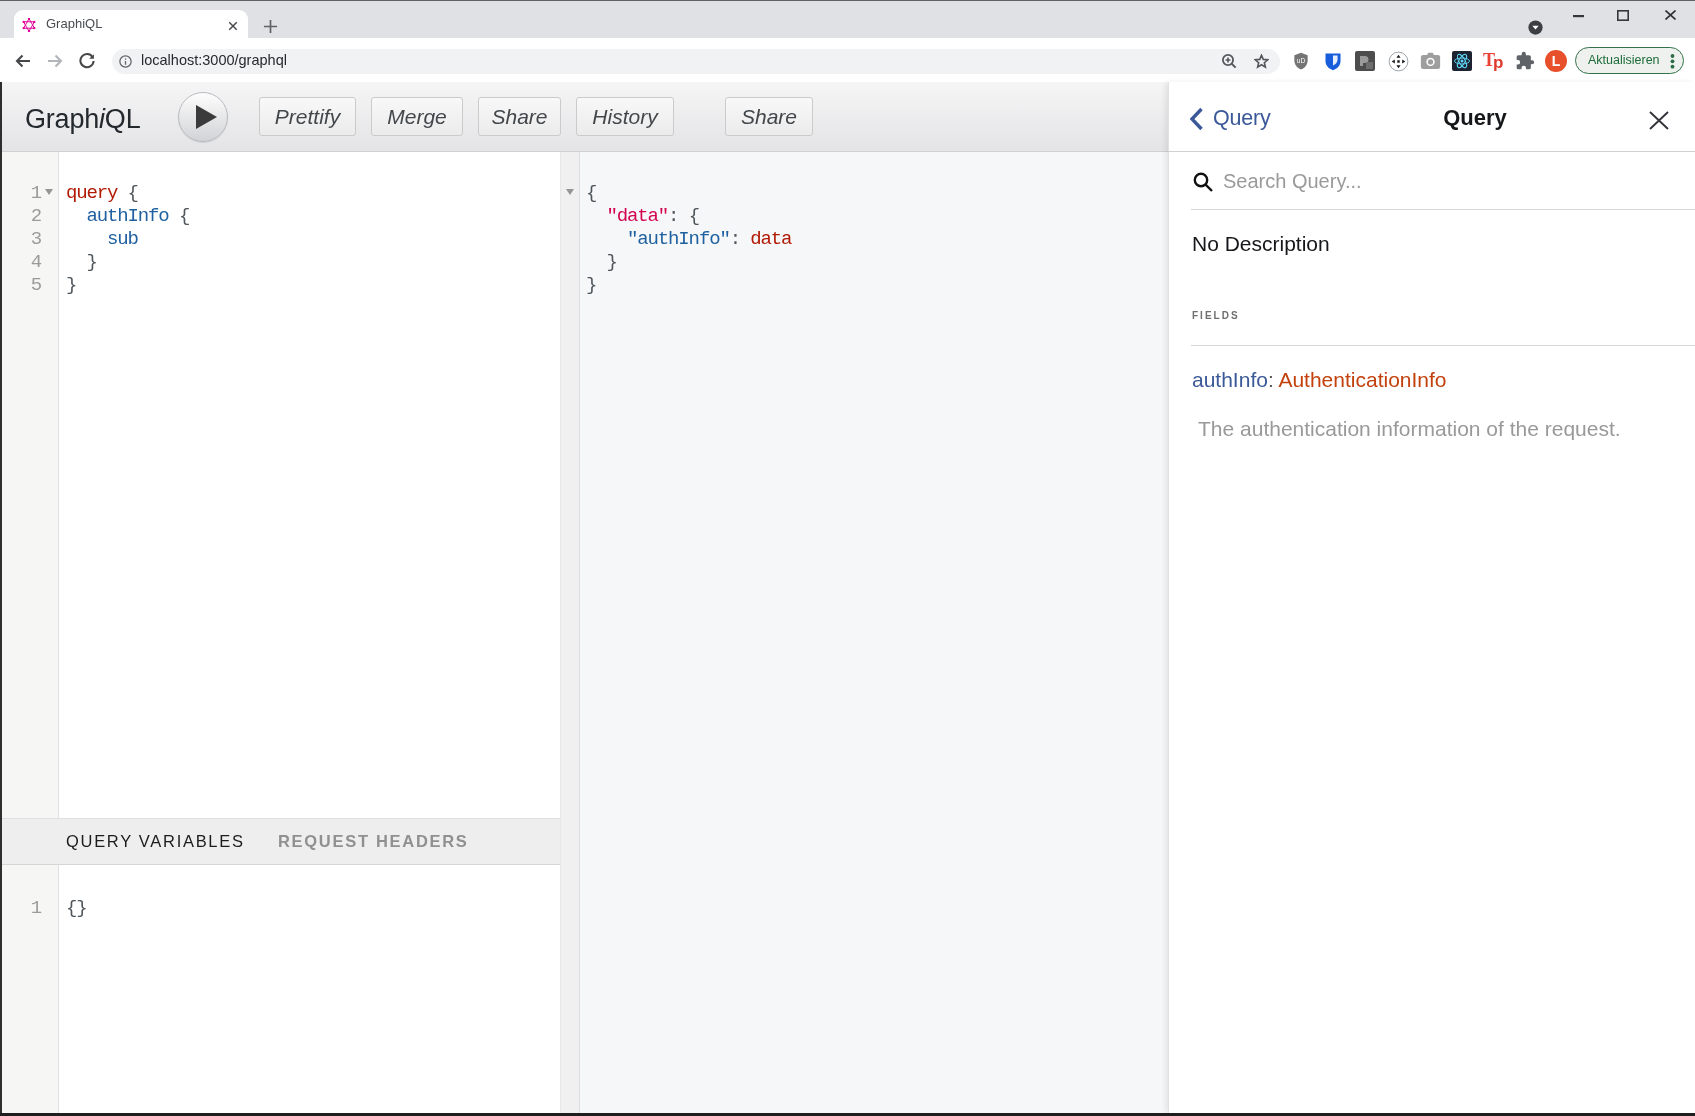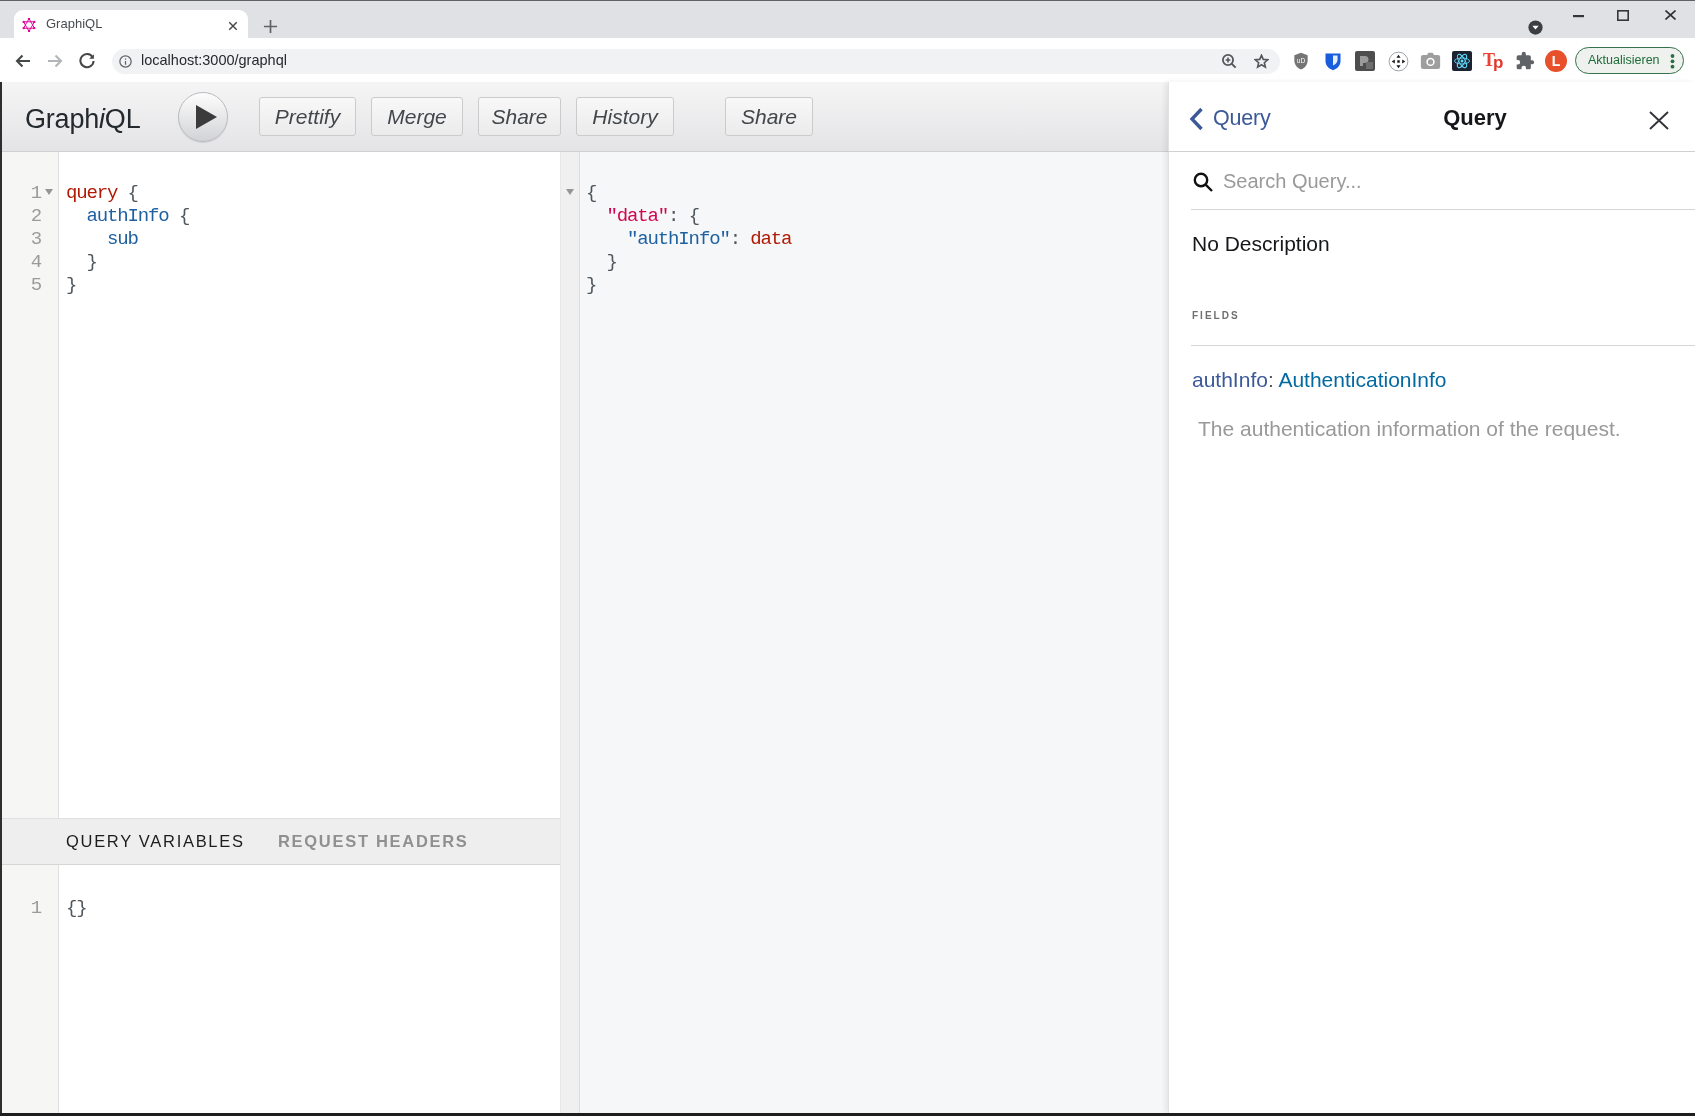--- a/index.html
+++ b/index.html
@@ -277,16 +277,16 @@
     <svg width="24" height="24" viewBox="0 0 24 24">
       <circle cx="9" cy="9" r="6.2" stroke="#111" stroke-width="2.4" fill="none"></circle>
       <line x1="13.6" y1="13.6" x2="20" y2="20" stroke="#111" stroke-width="2.4"></line>
     </svg>
   </div>
   <div class="abs" id="searchtext">Search Query...</div>
   <div class="abs" id="searchline"></div>
   <div class="abs" id="nodesc">No Description</div>
   <div class="abs" id="fields">FIELDS</div>
   <div class="abs" id="fieldline"></div>
-  <div class="abs" id="fielditem"><span style="color:#3B5998;">authInfo</span><span style="color:#555;">: </span><span style="color:#0369a1;">AuthenticationInfo</span></div>
+  <div class="abs" id="fielditem"><span style="color:#3B5998;">authInfo</span><span style="color:#555;">: </span><span style="color:#c2410c;">AuthenticationInfo</span></div>
   <div class="abs" id="fielddesc">The authentication information of the request.</div>
 
   <div class="abs" id="botstrip"></div>
 
 </body></html>

